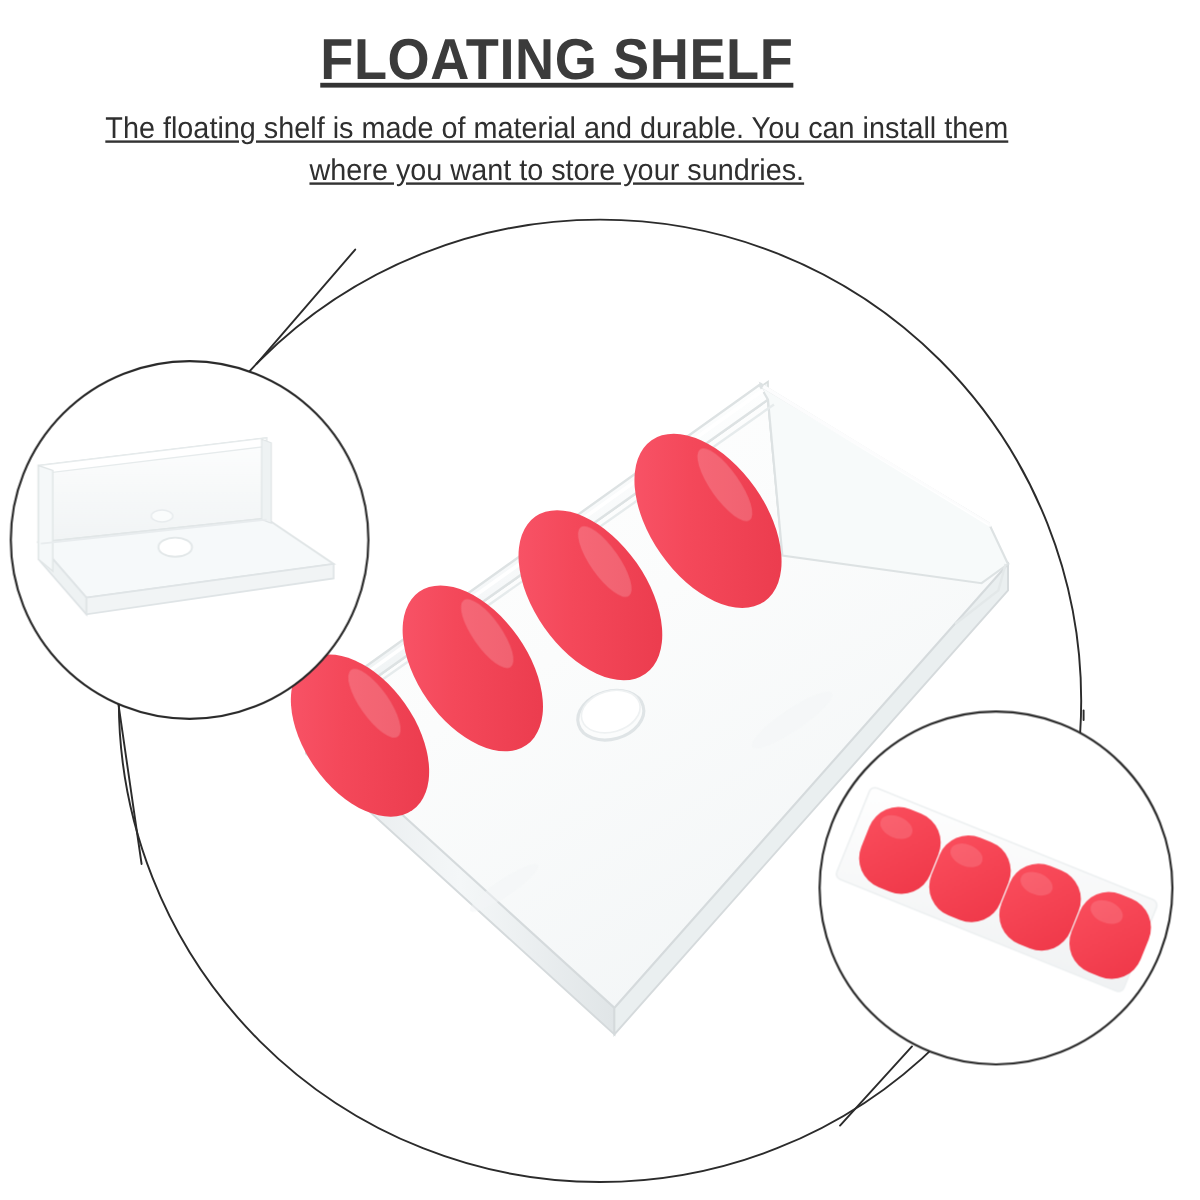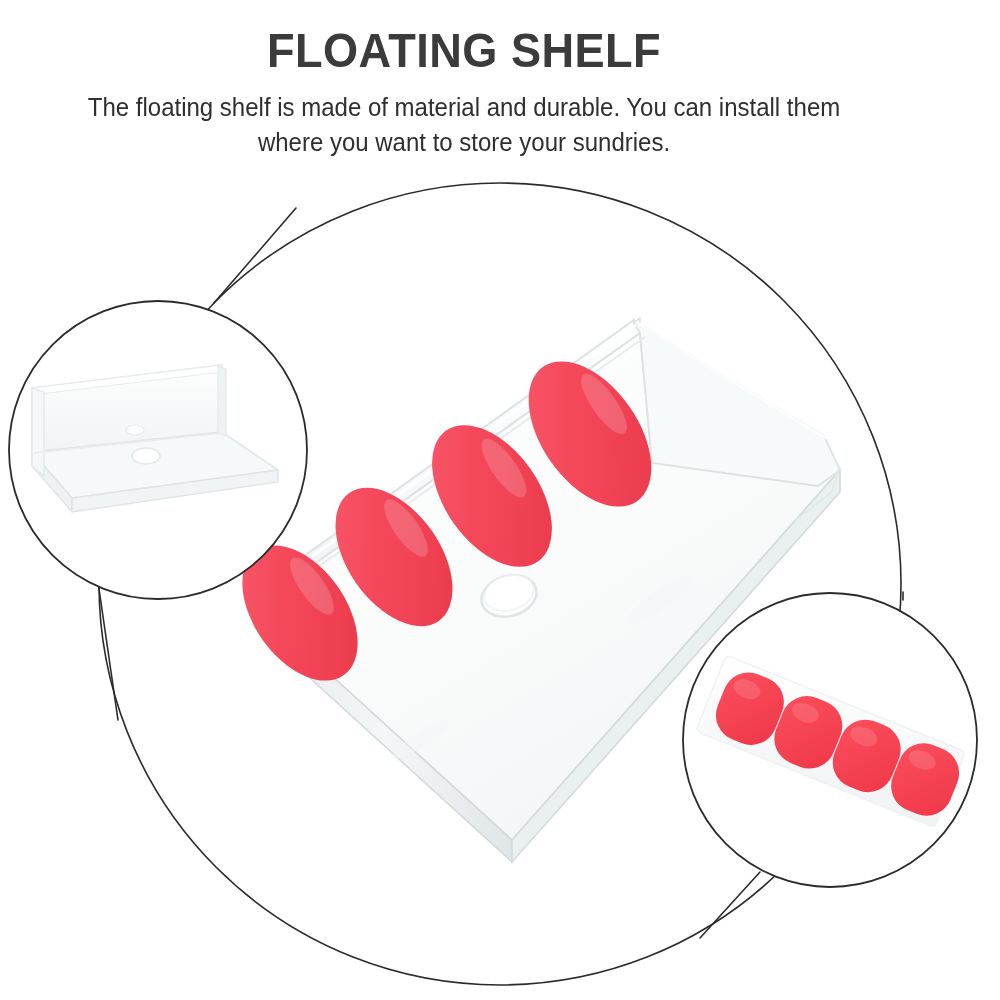--- a/index.html
+++ b/index.html
@@ -25,20 +25,21 @@
 
   
   .header {
     position: absolute;
     top: 0;
     left: 0;
     width: 928px;
     text-align: center;
     padding-top: 26px;
     box-sizing: border-box;
+    text-decoration: underline;
   }
 
   .title {
     font-family: "Liberation Sans", sans-serif;
     font-size: 48px;
     font-weight: bold;
     letter-spacing: 0.5px;
     color: #3b3b3b;
     line-height: 1.05;
     margin: 0;

